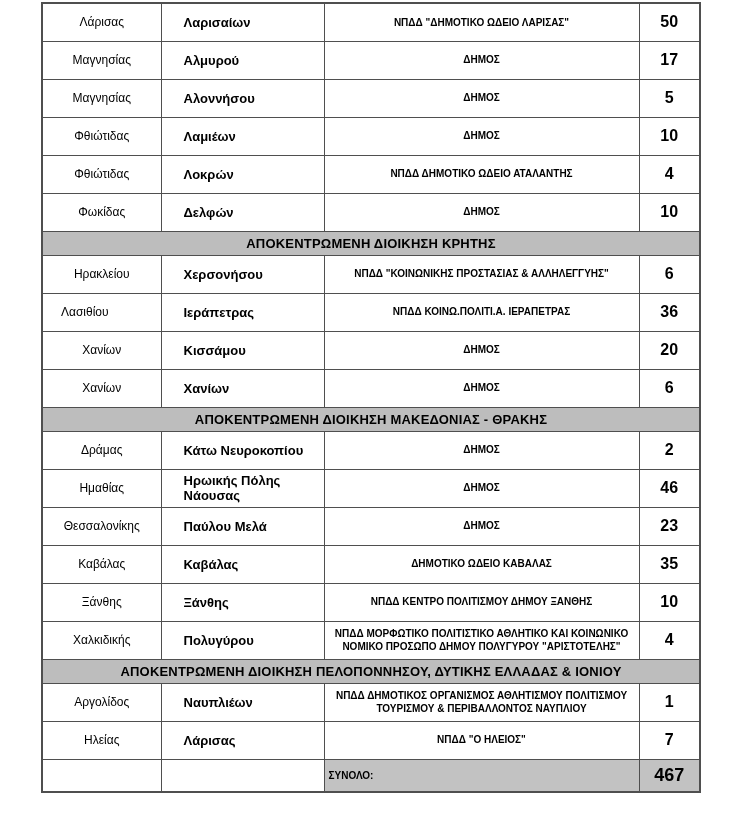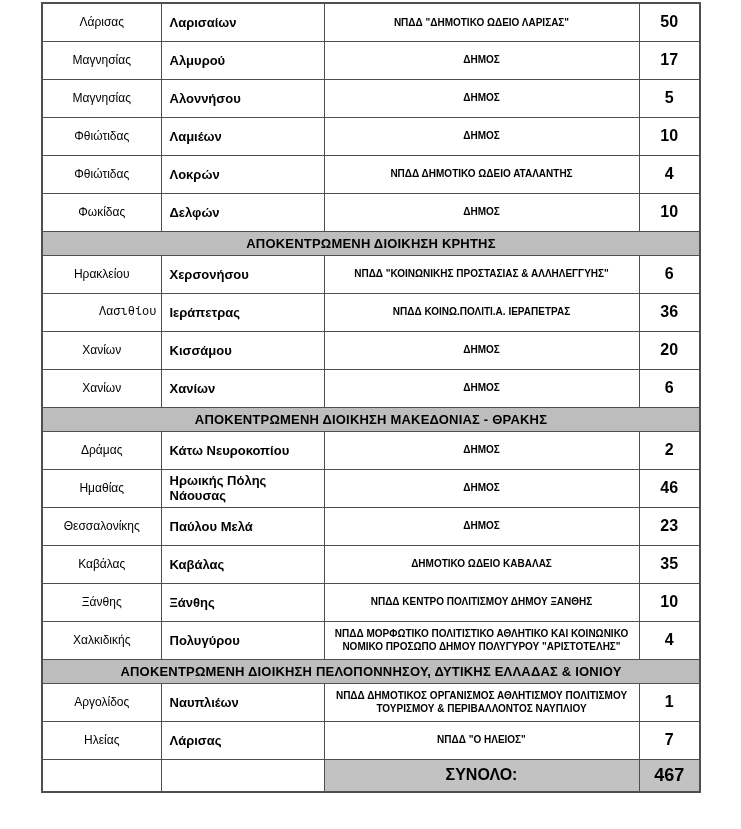--- a/index.html
+++ b/index.html
@@ -42,24 +42,24 @@
   col.c-organization { width: 315px; }
   col.c-count        { width: 61px;  }
 
   tr.data-row td { height: 38px; }
 
   td.cell-prefecture {
     text-align: center;
     font-size: 12px;
     font-weight: 400;
   }
-  td.cell-prefecture.align-left { text-align: right; padding-left: 12px; font-family: Liberation Mono, monospace; }
+  td.cell-prefecture.align-left { text-align: left; padding-left: 18px; }
   td.cell-municipality {
     text-align: left;
-    padding-left: 8px;
+    padding-left: 22px;
     font-size: 13px;
     font-weight: 700;
   }
   td.cell-organization {
     text-align: center;
     font-size: 10px;
     font-weight: 700;
     line-height: 1.35;
     padding: 4px 10px;
   }
@@ -73,22 +73,21 @@
     background: var(--header-bg);
     text-align: center;
     font-size: 13px;
     font-weight: 700;
     letter-spacing: 0.2px;
     margin-top: 44px;
   }
   tr.total-row td { height: 33px; }
   tr.total-row td.total-label {
     background: var(--total-bg);
-    text-align: center;
-    font-size: 16px;
+    font-size: 10px;
     font-weight: 700;
   }
   tr.total-row td.total-count {
     background: var(--total-bg);
     text-align: center;
     font-size: 18px;
     font-weight: 700;
   }
 </style>
 </head>

